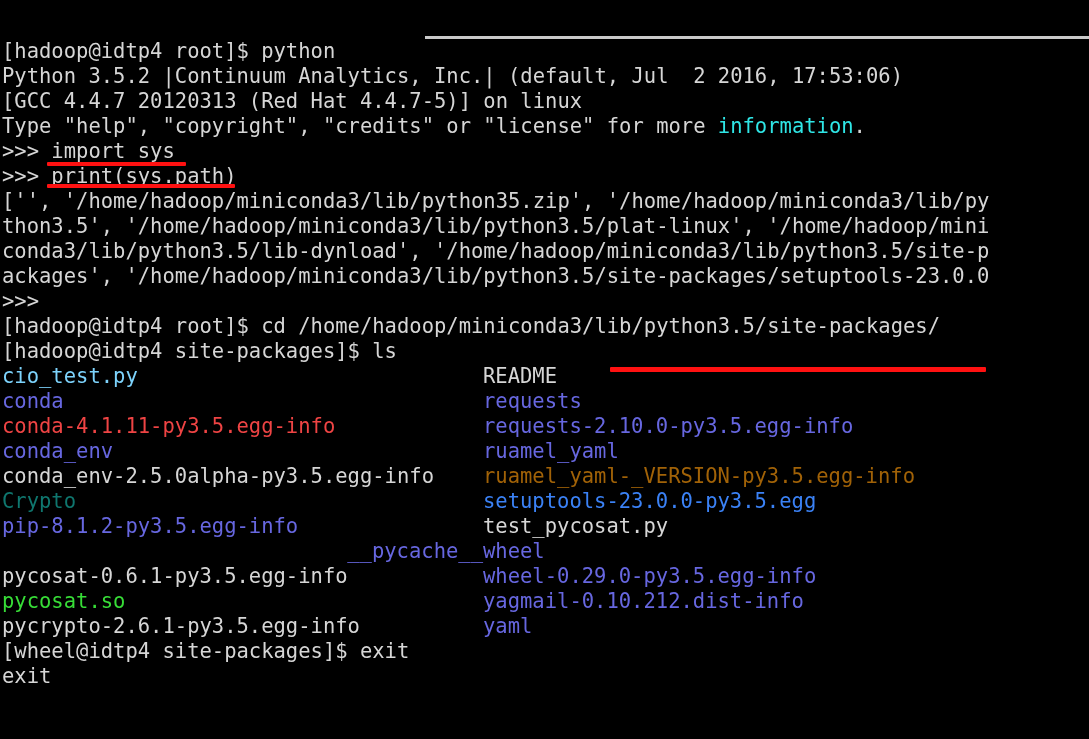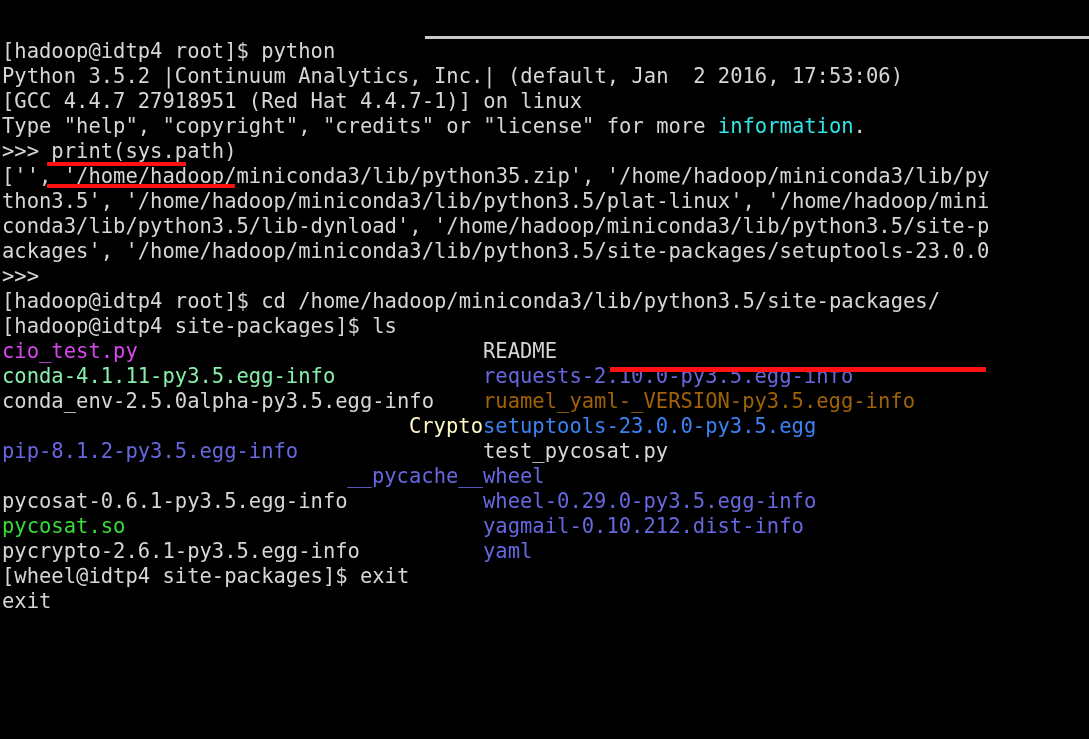--- a/index.html
+++ b/index.html
@@ -103,41 +103,44 @@
 </head>
 <body>
 
 <div id="terminal" style="background: rgb(0, 0, 0);">
 
   <div class="top-strip"></div>
 
   <div class="screen">
 
     <div class="line c-white">[hadoop@idtp4 root]$ python</div>
-    <div class="line c-white">Python 3.5.2 |Continuum Analytics, Inc.| (default, Jan  2 2016, 17:53:06)</div>
-    <div class="line c-white">[GCC 4.4.7 27918951 (Red Hat 4.4.7-1)] on linux</div>
+    <div class="line c-white">Python 3.5.2 |Continuum Analytics, Inc.| (default, Jul  2 2016, 17:53:06)</div>
+    <div class="line c-white">[GCC 4.4.7 20120313 (Red Hat 4.4.7-5)] on linux</div>
 
     <div class="line"><span class="c-white">Type "help", "copyright", "credits" or "license" for more </span><span class="c-cyan">information</span><span class="c-white">.</span></div>
 
+    <div class="line c-white">&gt;&gt;&gt; import sys</div>
     <div class="line c-white">&gt;&gt;&gt; print(sys.path)</div>
 
     <div class="line c-white">['', '/home/hadoop/miniconda3/lib/python35.zip', '/home/hadoop/miniconda3/lib/py</div>
     <div class="line c-white">thon3.5', '/home/hadoop/miniconda3/lib/python3.5/plat-linux', '/home/hadoop/mini</div>
     <div class="line c-white">conda3/lib/python3.5/lib-dynload', '/home/hadoop/miniconda3/lib/python3.5/site-p</div>
     <div class="line c-white">ackages', '/home/hadoop/miniconda3/lib/python3.5/site-packages/setuptools-23.0.0</div>
     <div class="line c-white">&gt;&gt;&gt;</div>
 
     <div class="line c-white">[hadoop@idtp4 root]$ cd /home/hadoop/miniconda3/lib/python3.5/site-packages/</div>
     <div class="line c-white">[hadoop@idtp4 site-packages]$ ls</div>
 
     <div id="ls-output">
-        <div class="ls-row"><span class="ls-col-a" style="color: #d946ef;">cio_test.py</span><span class="ls-col-b" style="color: rgb(214, 214, 214);">README</span></div>
-        <div class="ls-row"><span class="ls-col-a" style="color: #86efac;">conda-4.1.11-py3.5.egg-info</span><span class="ls-col-b" style="color: rgb(103, 103, 224);">requests-2.10.0-py3.5.egg-info</span></div>
+        <div class="ls-row"><span class="ls-col-a" style="color: #7dd3fc;">cio_test.py</span><span class="ls-col-b" style="color: rgb(214, 214, 214);">README</span></div>
+        <div class="ls-row"><span class="ls-col-a" style="color: rgb(103, 103, 224);">conda</span><span class="ls-col-b" style="color: rgb(103, 103, 224);">requests</span></div>
+        <div class="ls-row"><span class="ls-col-a" style="color: #ef4444;">conda-4.1.11-py3.5.egg-info</span><span class="ls-col-b" style="color: rgb(103, 103, 224);">requests-2.10.0-py3.5.egg-info</span></div>
+        <div class="ls-row"><span class="ls-col-a" style="color: rgb(103, 103, 224);">conda_env</span><span class="ls-col-b" style="color: rgb(103, 103, 224);">ruamel_yaml</span></div>
         <div class="ls-row"><span class="ls-col-a" style="color: rgb(214, 214, 214);">conda_env-2.5.0alpha-py3.5.egg-info</span><span class="ls-col-b" style="color: #a16207;">ruamel_yaml-_VERSION-py3.5.egg-info</span></div>
-        <div class="ls-row"><span class="ls-col-a" style="color: #fef9c3; text-align: right;">Crypto</span><span class="ls-col-b" style="color: #3b82f6; text-align: right;">setuptools-23.0.0-py3.5.egg</span></div>
+        <div class="ls-row"><span class="ls-col-a" style="color: #0f766e;">Crypto</span><span class="ls-col-b" style="color: #3b82f6; text-align: right;">setuptools-23.0.0-py3.5.egg</span></div>
         <div class="ls-row"><span class="ls-col-a" style="color: rgb(103, 103, 224);">pip-8.1.2-py3.5.egg-info</span><span class="ls-col-b" style="color: rgb(214, 214, 214);">test_pycosat.py</span></div>
         <div class="ls-row"><span class="ls-col-a" style="color: rgb(103, 103, 224); text-align: right;">__pycache__</span><span class="ls-col-b" style="color: rgb(103, 103, 224);">wheel</span></div>
         <div class="ls-row"><span class="ls-col-a" style="color: rgb(214, 214, 214);">pycosat-0.6.1-py3.5.egg-info</span><span class="ls-col-b" style="color: rgb(103, 103, 224);">wheel-0.29.0-py3.5.egg-info</span></div>
         <div class="ls-row"><span class="ls-col-a" style="color: rgb(55, 221, 55);">pycosat.so</span><span class="ls-col-b" style="color: rgb(103, 103, 224);">yagmail-0.10.212.dist-info</span></div>
         <div class="ls-row"><span class="ls-col-a" style="color: rgb(214, 214, 214);">pycrypto-2.6.1-py3.5.egg-info</span><span class="ls-col-b" style="color: rgb(103, 103, 224);">yaml</span></div>
       </div>
 
     <div class="line c-white">[wheel@idtp4 site-packages]$ exit</div>
     <div class="line c-white">exit</div>
 

